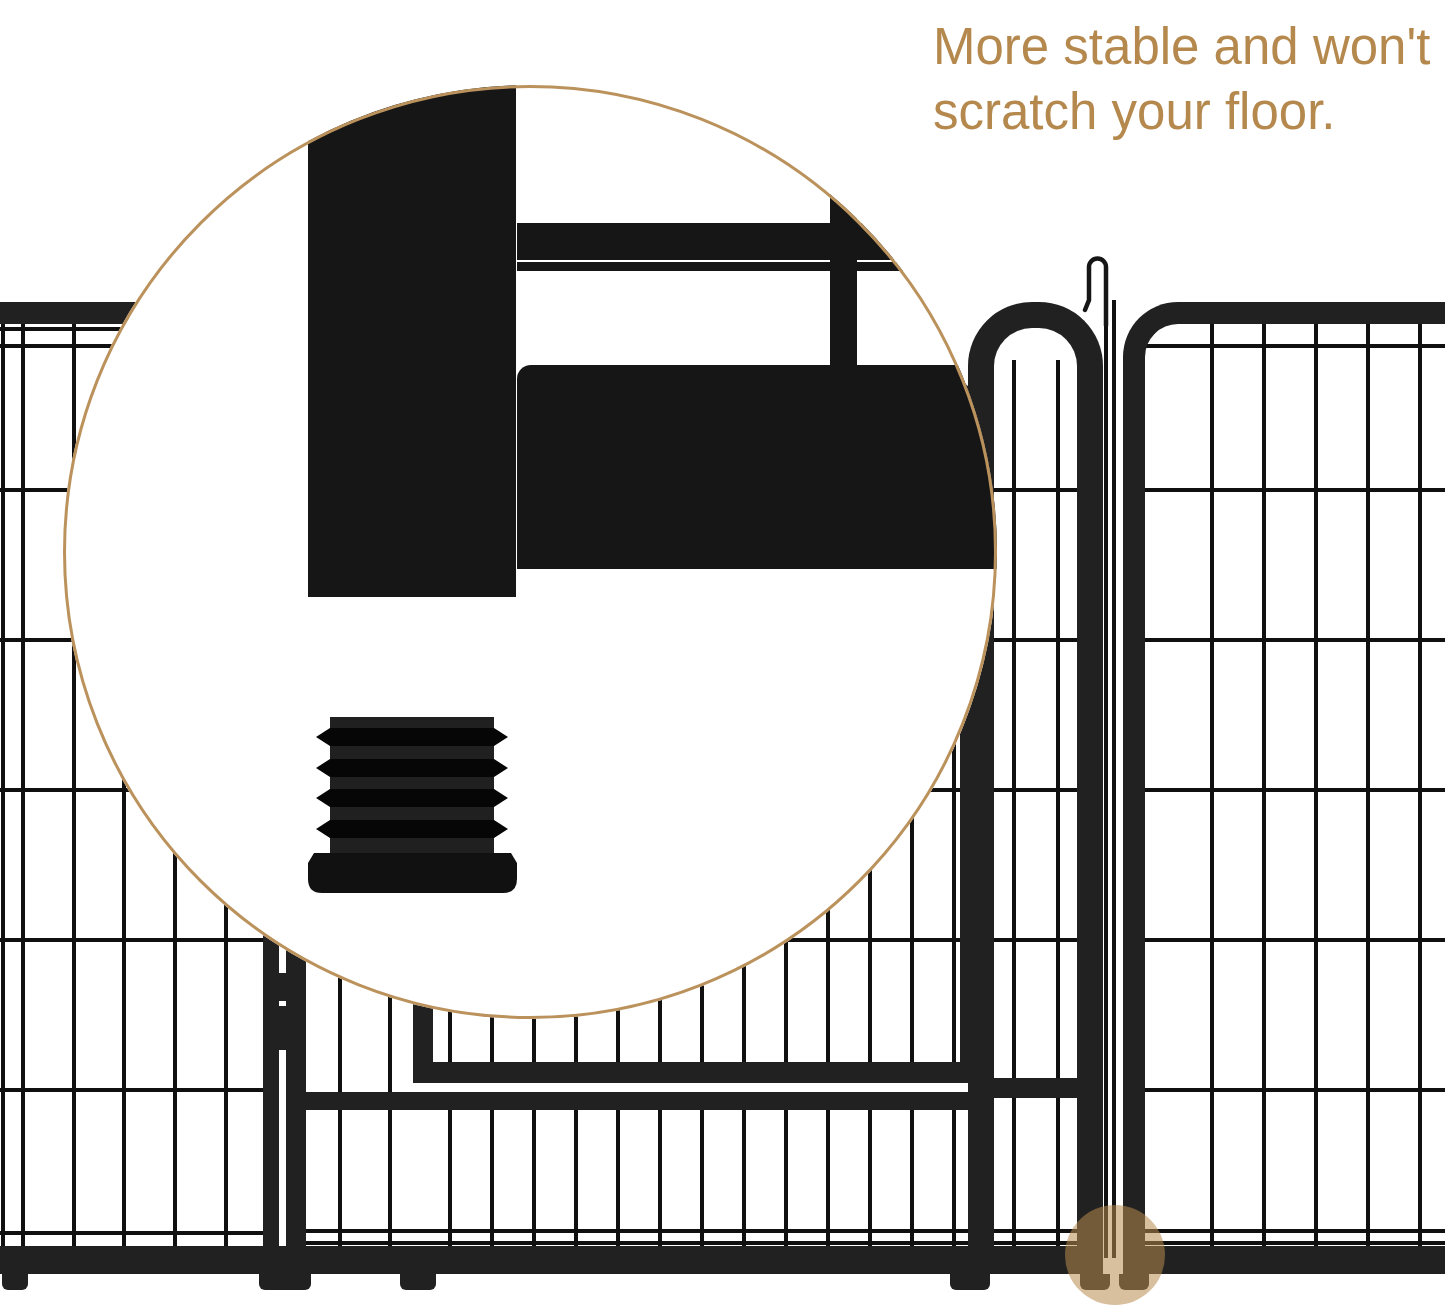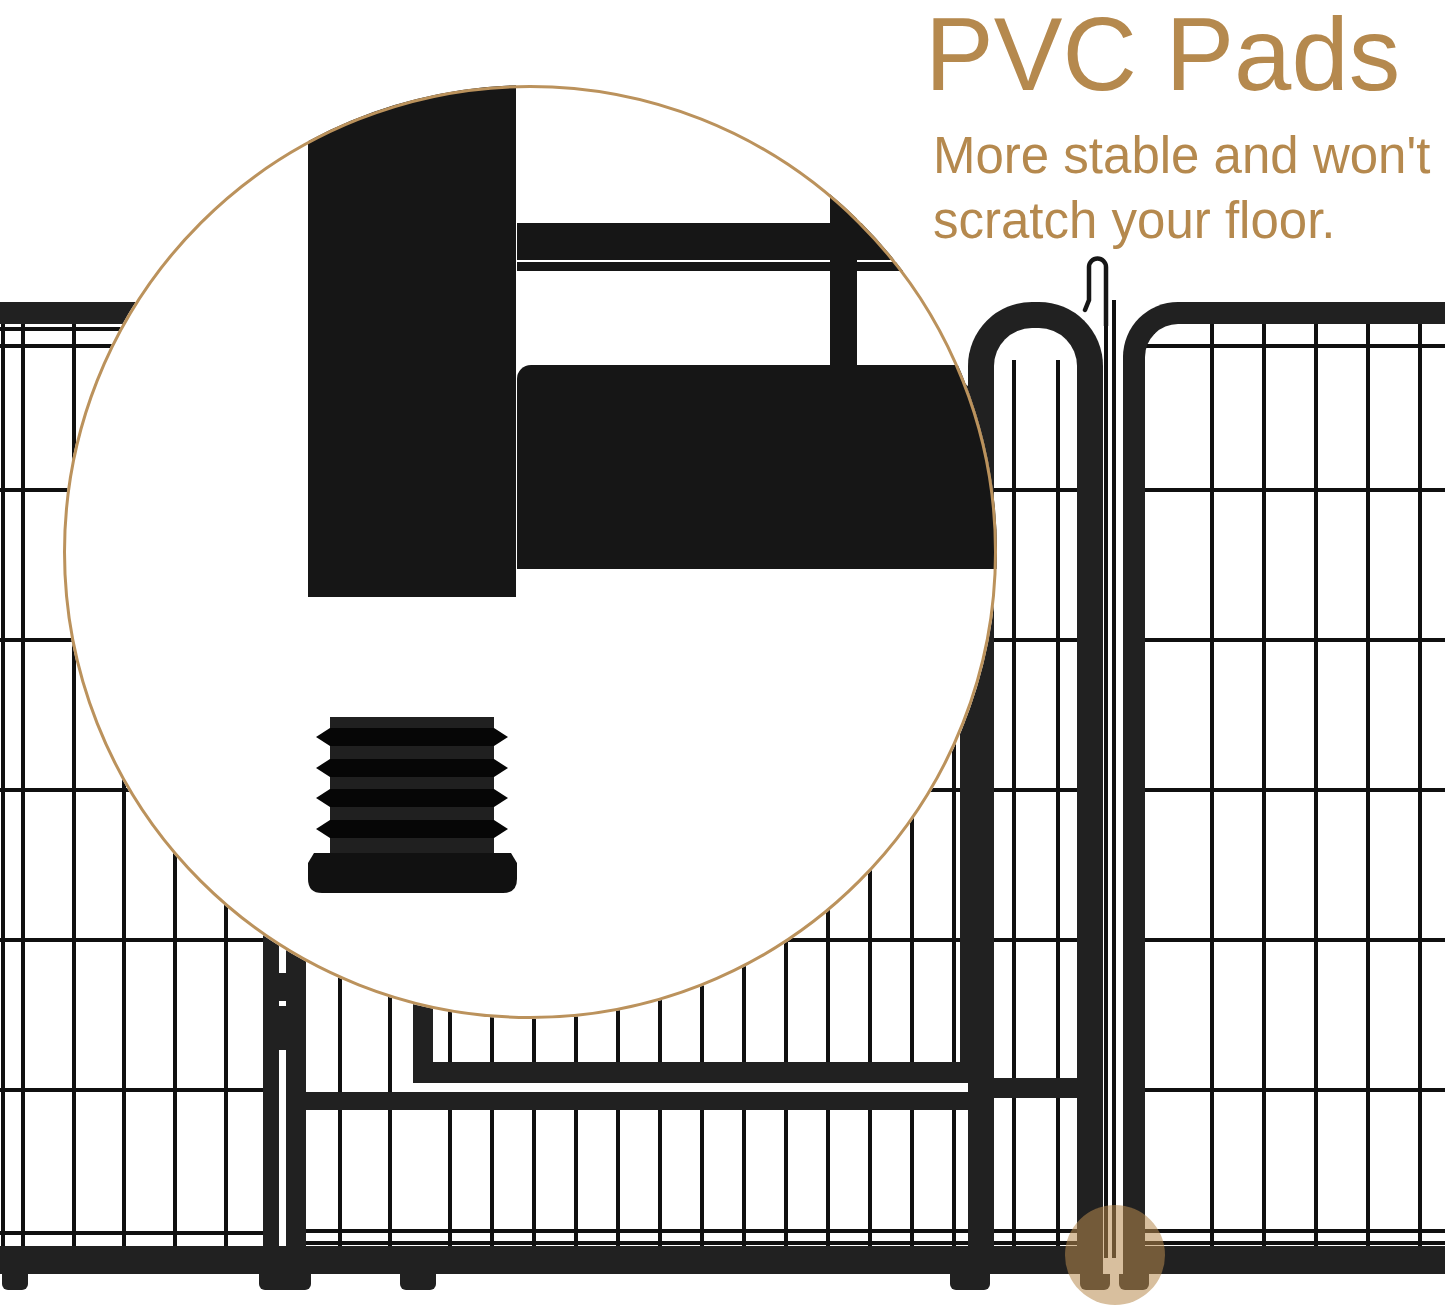--- a/index.html
+++ b/index.html
@@ -206,20 +206,19 @@
       <polygon points="8,20 22,11 186,11 200,20 186,29 22,29" fill="#060606"></polygon>
       <polygon points="8,51 22,42 186,42 200,51 186,60 22,60" fill="#060606"></polygon>
       <polygon points="8,81 22,72 186,72 200,81 186,90 22,90" fill="#060606"></polygon>
       <polygon points="8,112 22,103 186,103 200,112 186,121 22,121" fill="#060606"></polygon>
       <path d="M 6 136 L 203 136 L 209 146 L 209 162 Q 209 176 195 176 L 14 176 Q 0 176 0 162 L 0 146 Z" fill="#111111"></path>
     </svg>
   </div>
   <div class="mag-ring"></div>
 
   <div class="callout">
-    <div class="title">PVC Pads</div>
     <div class="sub">
       <div>More stable and won't</div>
       <div>scratch your floor.</div>
     </div>
   </div>
 
 </div>
 
 </body></html>

